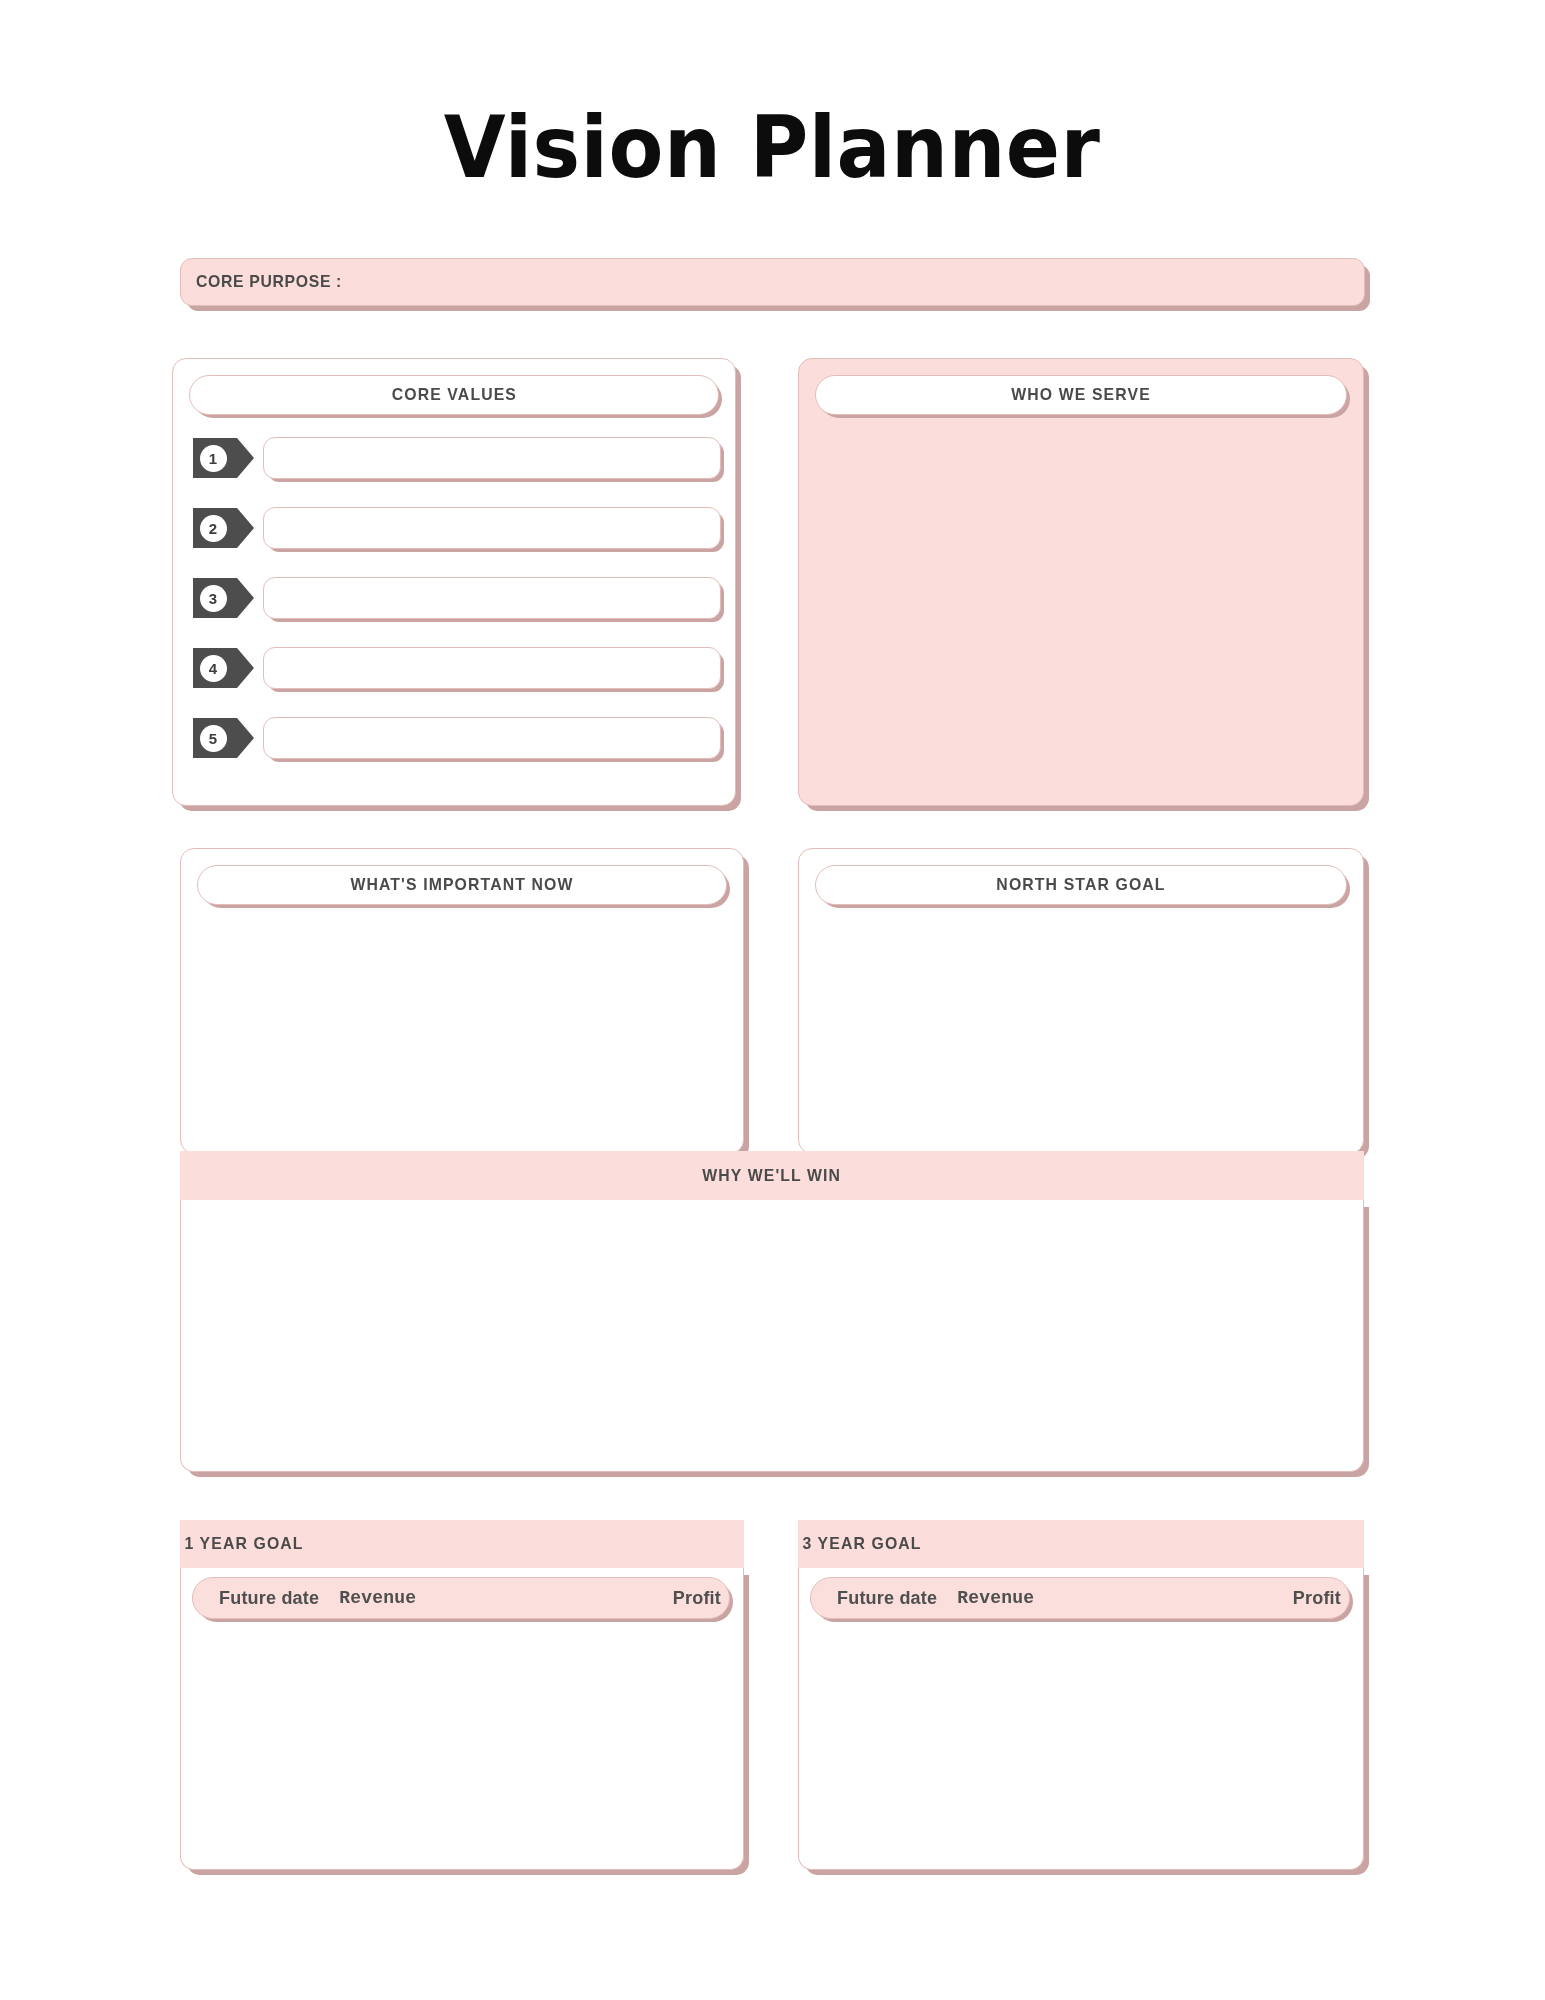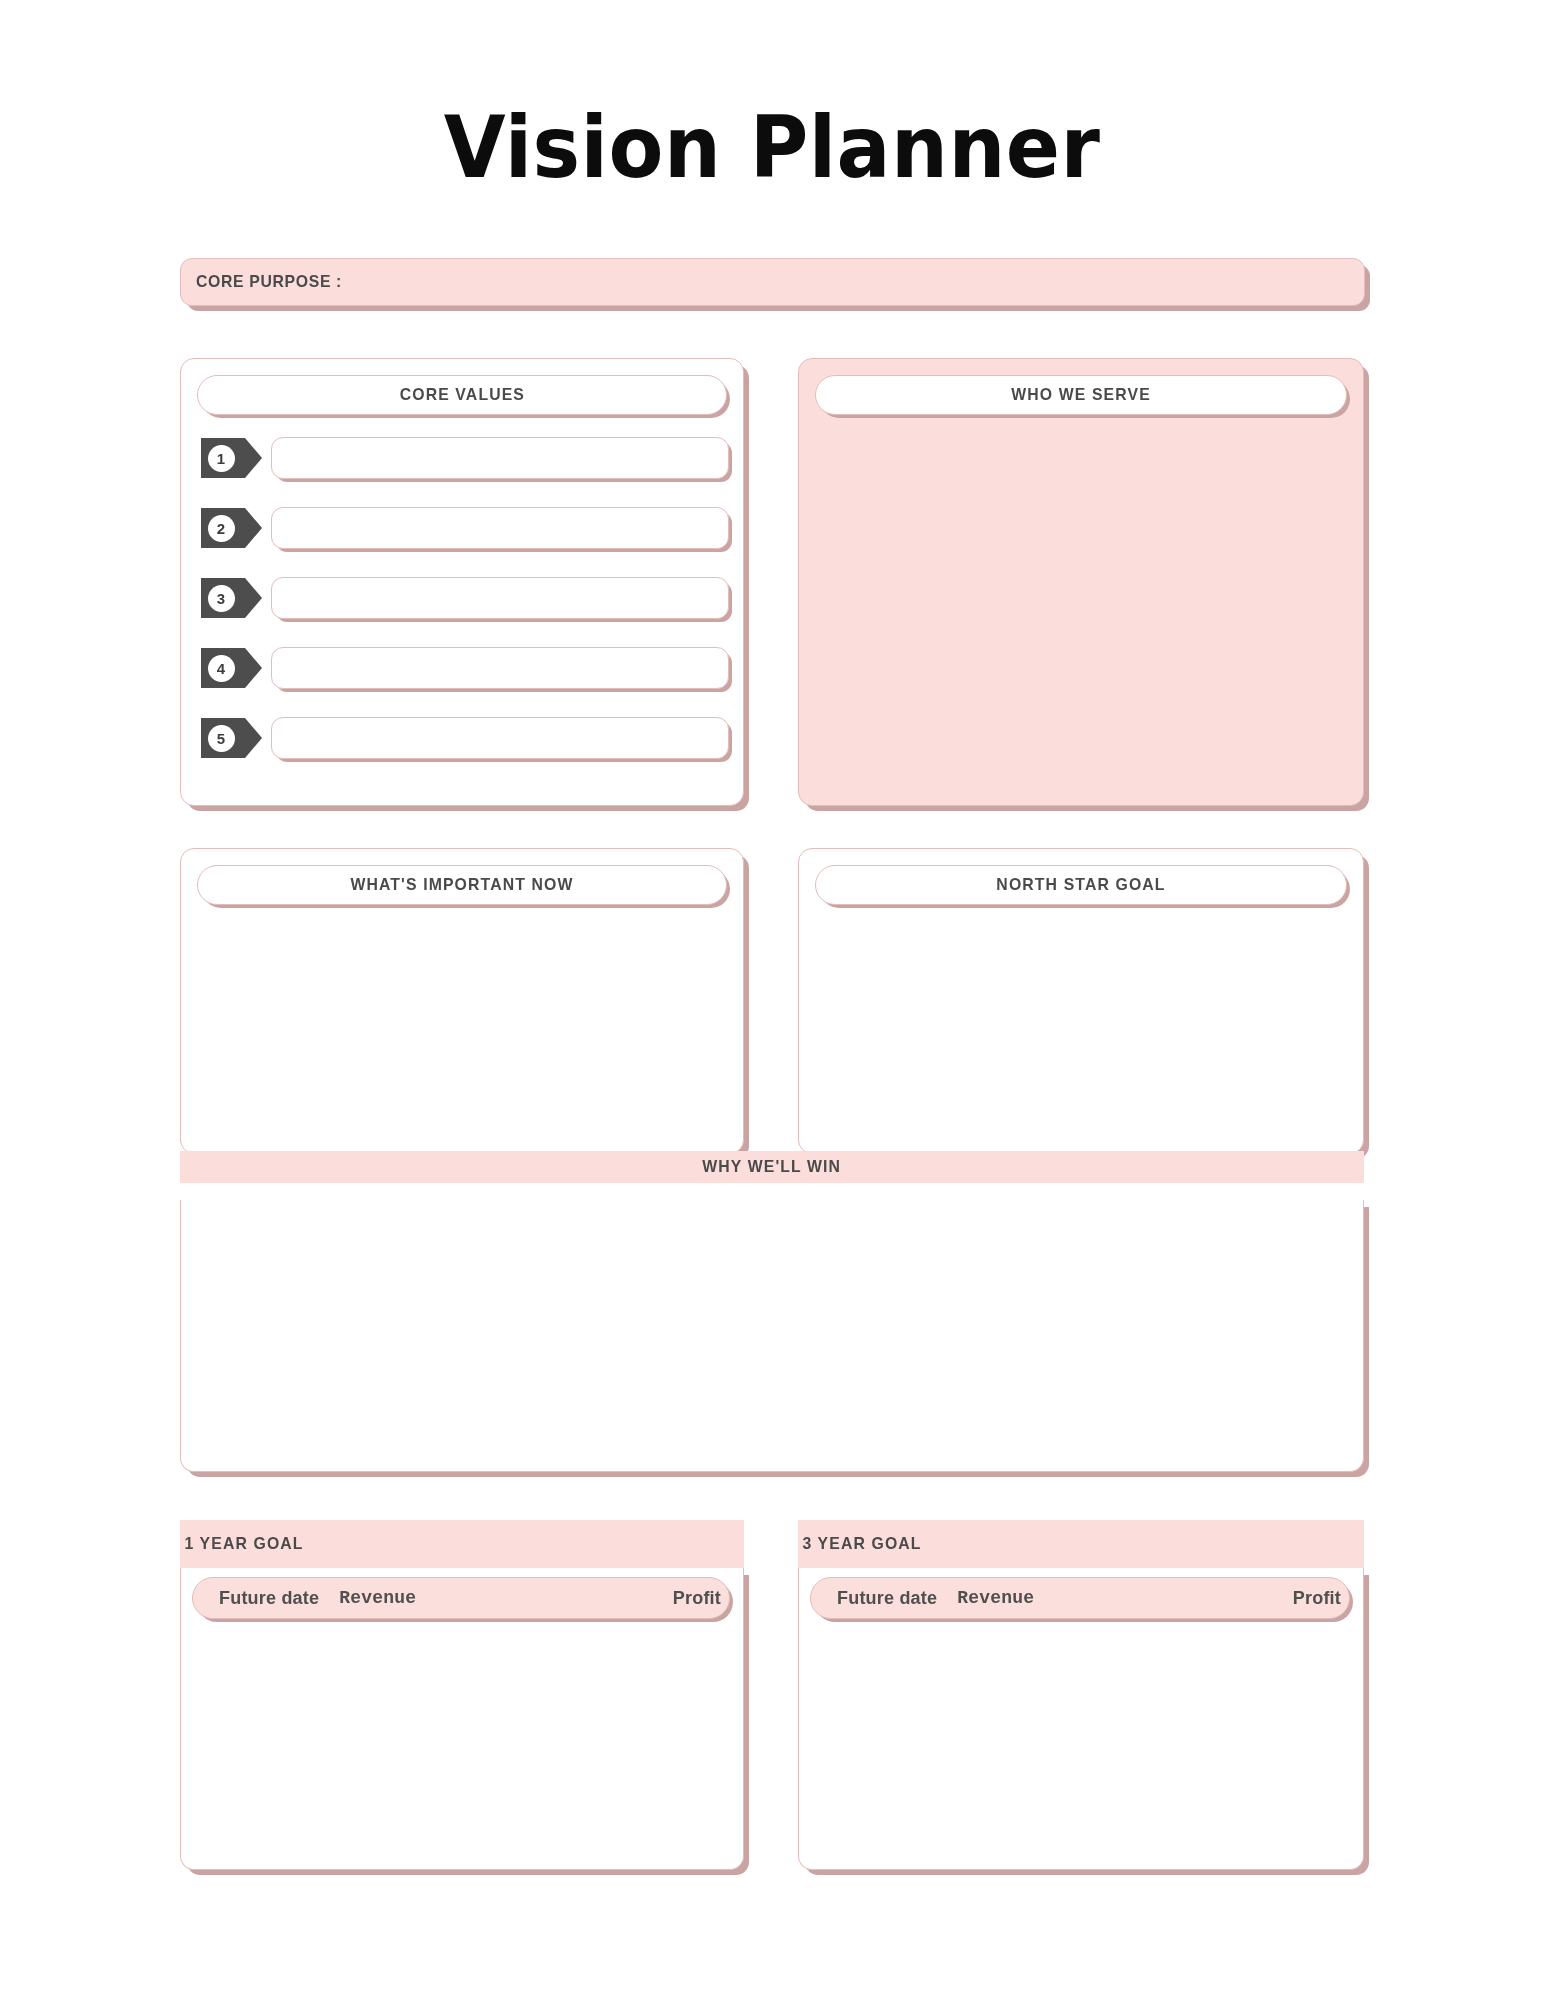--- a/index.html
+++ b/index.html
@@ -105,21 +105,21 @@
   }
   .pill-head span {
     font-size: 17px;
     font-weight: 700;
     letter-spacing: 1.2px;
     color: var(--ink);
     transform: scaleX(0.93);
   }
 
   
-  #card-core-values { left: 180px; top: 358px; width: 564px; height: 448px; }
+  #card-core-values { left: 172px; top: 358px; width: 564px; height: 448px; }
   #head-core-values { top: 16px; width: 530px; }
 
   .cv-row {
     position: absolute;
     left: 20px;
     width: 528px;
     height: 46px;
     display: flex;
     align-items: center;
   }
@@ -186,21 +186,21 @@
     height: 272px;
     border-radius: 0 0 14px 14px;
     border-top: none;
     overflow: visible;
   }
   .bar-head {
     position: absolute;
     left: -1px;
     top: -49px;
     width: 1184px;
-    height: 32px;
+    height: 49px;
     background: var(--pink);
     display: flex;
     align-items: center;
     justify-content: center;
   }
   .bar-head span {
     font-size: 17px;
     font-weight: 700;
     letter-spacing: 1.2px;
     color: var(--ink);

